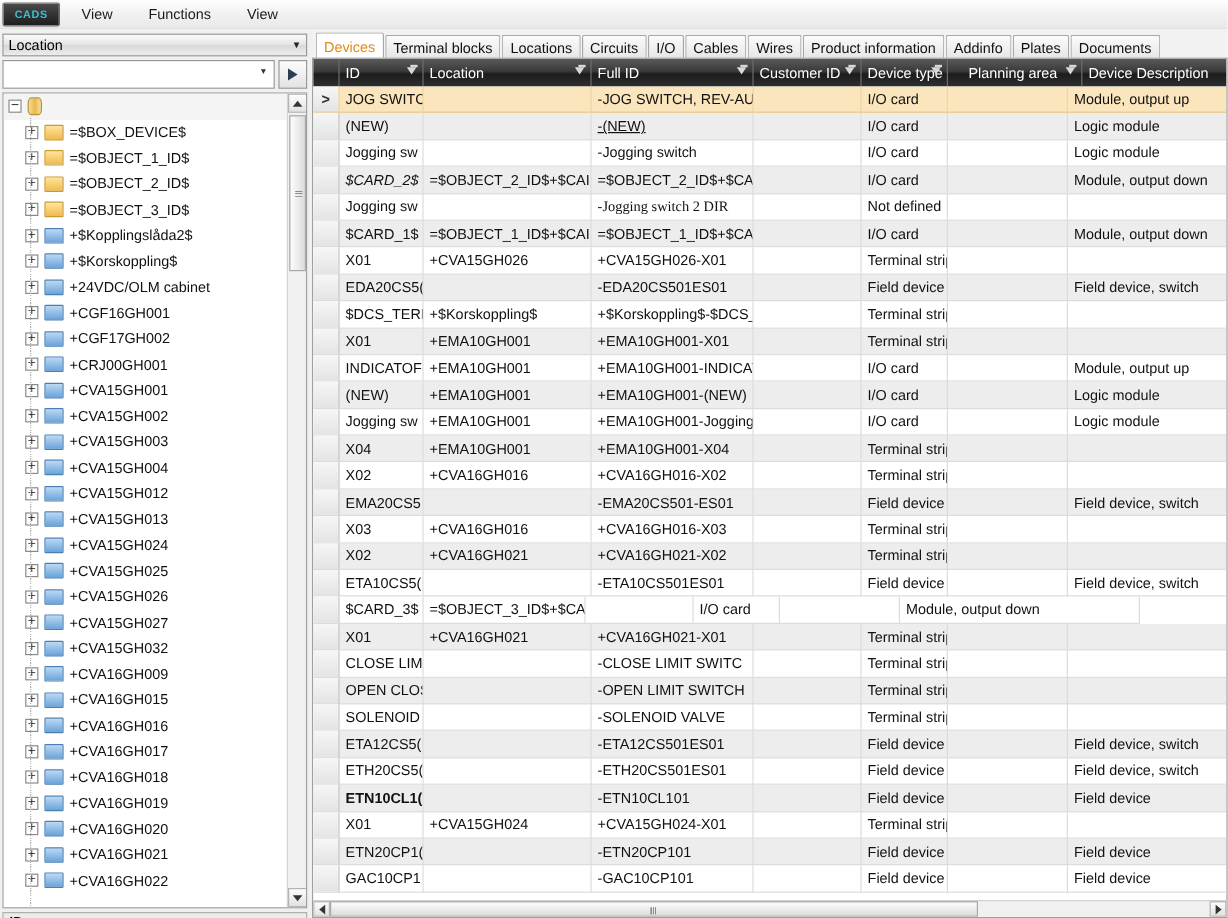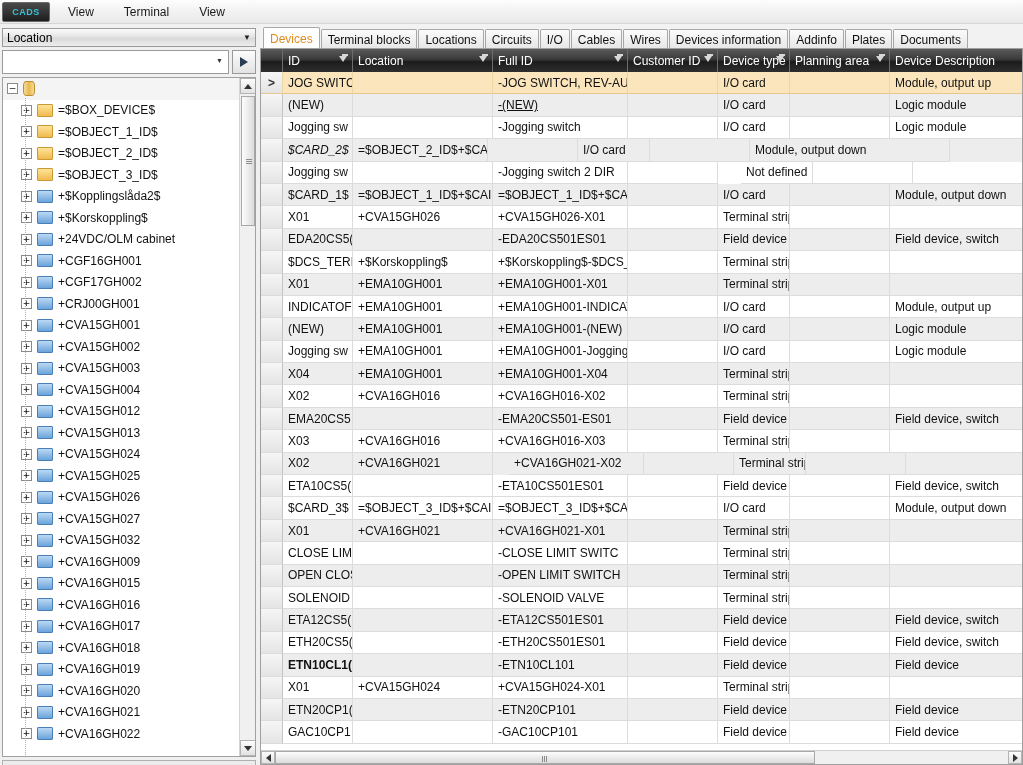--- a/index.html
+++ b/index.html
@@ -223,21 +223,21 @@
     position: absolute; top: 4px; left: 266px; width: 5px; height: 6px;
     background: repeating-linear-gradient(to right,#8b8b8b 0 1px, transparent 1px 2px);
   }
 </style>
 </head>
 <body>
 
 <div id="menubar">
   <div id="app-logo">CADS</div>
   <div class="menu-item">View</div>
-  <div class="menu-item">Terminal</div>
+  <div class="menu-item">Functions</div>
   <div class="menu-item">View</div>
 </div>
 
 <div id="left-panel">
 
   <div id="loc-select">
     <span class="lbl">Location</span>
     <span class="arrow">▼</span>
   </div>
 
@@ -480,21 +480,21 @@
       <div class="tab">
         <span>I/O</span>
       </div>
       <div class="tab">
         <span>Cables</span>
       </div>
       <div class="tab">
         <span>Wires</span>
       </div>
       <div class="tab">
-        <span>Devices information</span>
+        <span>Product information</span>
       </div>
       <div class="tab">
         <span>Addinfo</span>
       </div>
       <div class="tab">
         <span>Plates</span>
       </div>
       <div class="tab">
         <span>Documents</span>
       </div>
@@ -516,21 +516,21 @@
           <span class="filter"></span>
         </div>
         <div class="hc" style="width: 90px;">
           <span>Customer ID</span>
           <span class="filter"></span>
         </div>
         <div class="hc" style="width: 72px;">
           <span>Device type</span>
           <span class="filter"></span>
         </div>
-        <div class="hc" style="width: 100px;">
+        <div class="hc" style="width: 100px; margin-left: 12px;">
           <span>Planning area</span>
           <span class="filter"></span>
         </div>
         <div class="hc" style="width: 200px;">
           <span>Device Description</span>
         </div>
       </div>
     <div id="grid-body">
         <div class="grow sel">
           <div class="gc gutter">&gt;</div>
@@ -558,33 +558,34 @@
           <div class="gc" style="width: 140px;"></div>
           <div class="gc" style="width: 135px;">-Jogging switch</div>
           <div class="gc" style="width: 90px;"></div>
           <div class="gc" style="width: 72px;">I/O card</div>
           <div class="gc" style="width: 100px;"></div>
           <div class="gc" style="width: 200px;">Logic module</div>
         </div>
         <div class="grow even">
           <div class="gc gutter"></div>
           <div class="gc" style="width: 70px; font-style: italic;">$CARD_2$</div>
+          <div class="gc" style="width: 140px;">=$OBJECT_2_ID$+$CAI</div>
           <div class="gc" style="width: 135px;">=$OBJECT_2_ID$+$CARD_</div>
           <div class="gc" style="width: 90px;"></div>
           <div class="gc" style="width: 72px;">I/O card</div>
           <div class="gc" style="width: 100px;"></div>
           <div class="gc" style="width: 200px;">Module, output down</div>
         </div>
         <div class="grow odd">
           <div class="gc gutter"></div>
           <div class="gc" style="width: 70px;">Jogging sw</div>
           <div class="gc" style="width: 140px;"></div>
-          <div class="gc" style="width: 135px;">-Jogging switch 2 DIR</div>
-          <div class="gc" style="width: 90px;"></div>
-          <div class="gc" style="width: 72px; margin-left: 23px;">Not defined</div>
+          <div class="gc" style="width: 135px; font-family: Liberation Serif, serif;">-Jogging switch 2 DIR</div>
+          <div class="gc" style="width: 90px;"></div>
+          <div class="gc" style="width: 72px;">Not defined</div>
           <div class="gc" style="width: 100px;"></div>
           <div class="gc" style="width: 200px;"></div>
         </div>
         <div class="grow even">
           <div class="gc gutter"></div>
           <div class="gc" style="width: 70px;">$CARD_1$</div>
           <div class="gc" style="width: 140px;">=$OBJECT_1_ID$+$CAI</div>
           <div class="gc" style="width: 135px;">=$OBJECT_1_ID$+$CARD_</div>
           <div class="gc" style="width: 90px;"></div>
           <div class="gc" style="width: 72px;">I/O card</div>
@@ -698,40 +699,39 @@
           <div class="gc" style="width: 135px;">+CVA16GH016-X03</div>
           <div class="gc" style="width: 90px;"></div>
           <div class="gc" style="width: 72px;">Terminal strip</div>
           <div class="gc" style="width: 100px;"></div>
           <div class="gc" style="width: 200px;"></div>
         </div>
         <div class="grow even">
           <div class="gc gutter"></div>
           <div class="gc" style="width: 70px;">X02</div>
           <div class="gc" style="width: 140px;">+CVA16GH021</div>
-          <div class="gc" style="width: 135px; margin-left: 16px;">+CVA16GH021-X02</div>
+          <div class="gc" style="width: 135px;">+CVA16GH021-X02</div>
           <div class="gc" style="width: 90px;"></div>
           <div class="gc" style="width: 72px;">Terminal strip</div>
           <div class="gc" style="width: 100px;"></div>
           <div class="gc" style="width: 200px;"></div>
         </div>
         <div class="grow odd">
           <div class="gc gutter"></div>
           <div class="gc" style="width: 70px;">ETA10CS5(</div>
           <div class="gc" style="width: 140px;"></div>
           <div class="gc" style="width: 135px;">-ETA10CS501ES01</div>
           <div class="gc" style="width: 90px;"></div>
           <div class="gc" style="width: 72px;">Field device</div>
           <div class="gc" style="width: 100px;"></div>
           <div class="gc" style="width: 200px;">Field device, switch</div>
         </div>
         <div class="grow odd">
           <div class="gc gutter"></div>
           <div class="gc" style="width: 70px;">$CARD_3$</div>
-          <div class="gc" style="width: 140px;">=$OBJECT_3_ID$+$CAI</div>
           <div class="gc" style="width: 135px;">=$OBJECT_3_ID$+$CARD_</div>
           <div class="gc" style="width: 90px;"></div>
           <div class="gc" style="width: 72px;">I/O card</div>
           <div class="gc" style="width: 100px;"></div>
           <div class="gc" style="width: 200px;">Module, output down</div>
         </div>
         <div class="grow even">
           <div class="gc gutter"></div>
           <div class="gc" style="width: 70px;">X01</div>
           <div class="gc" style="width: 140px;">+CVA16GH021</div>

